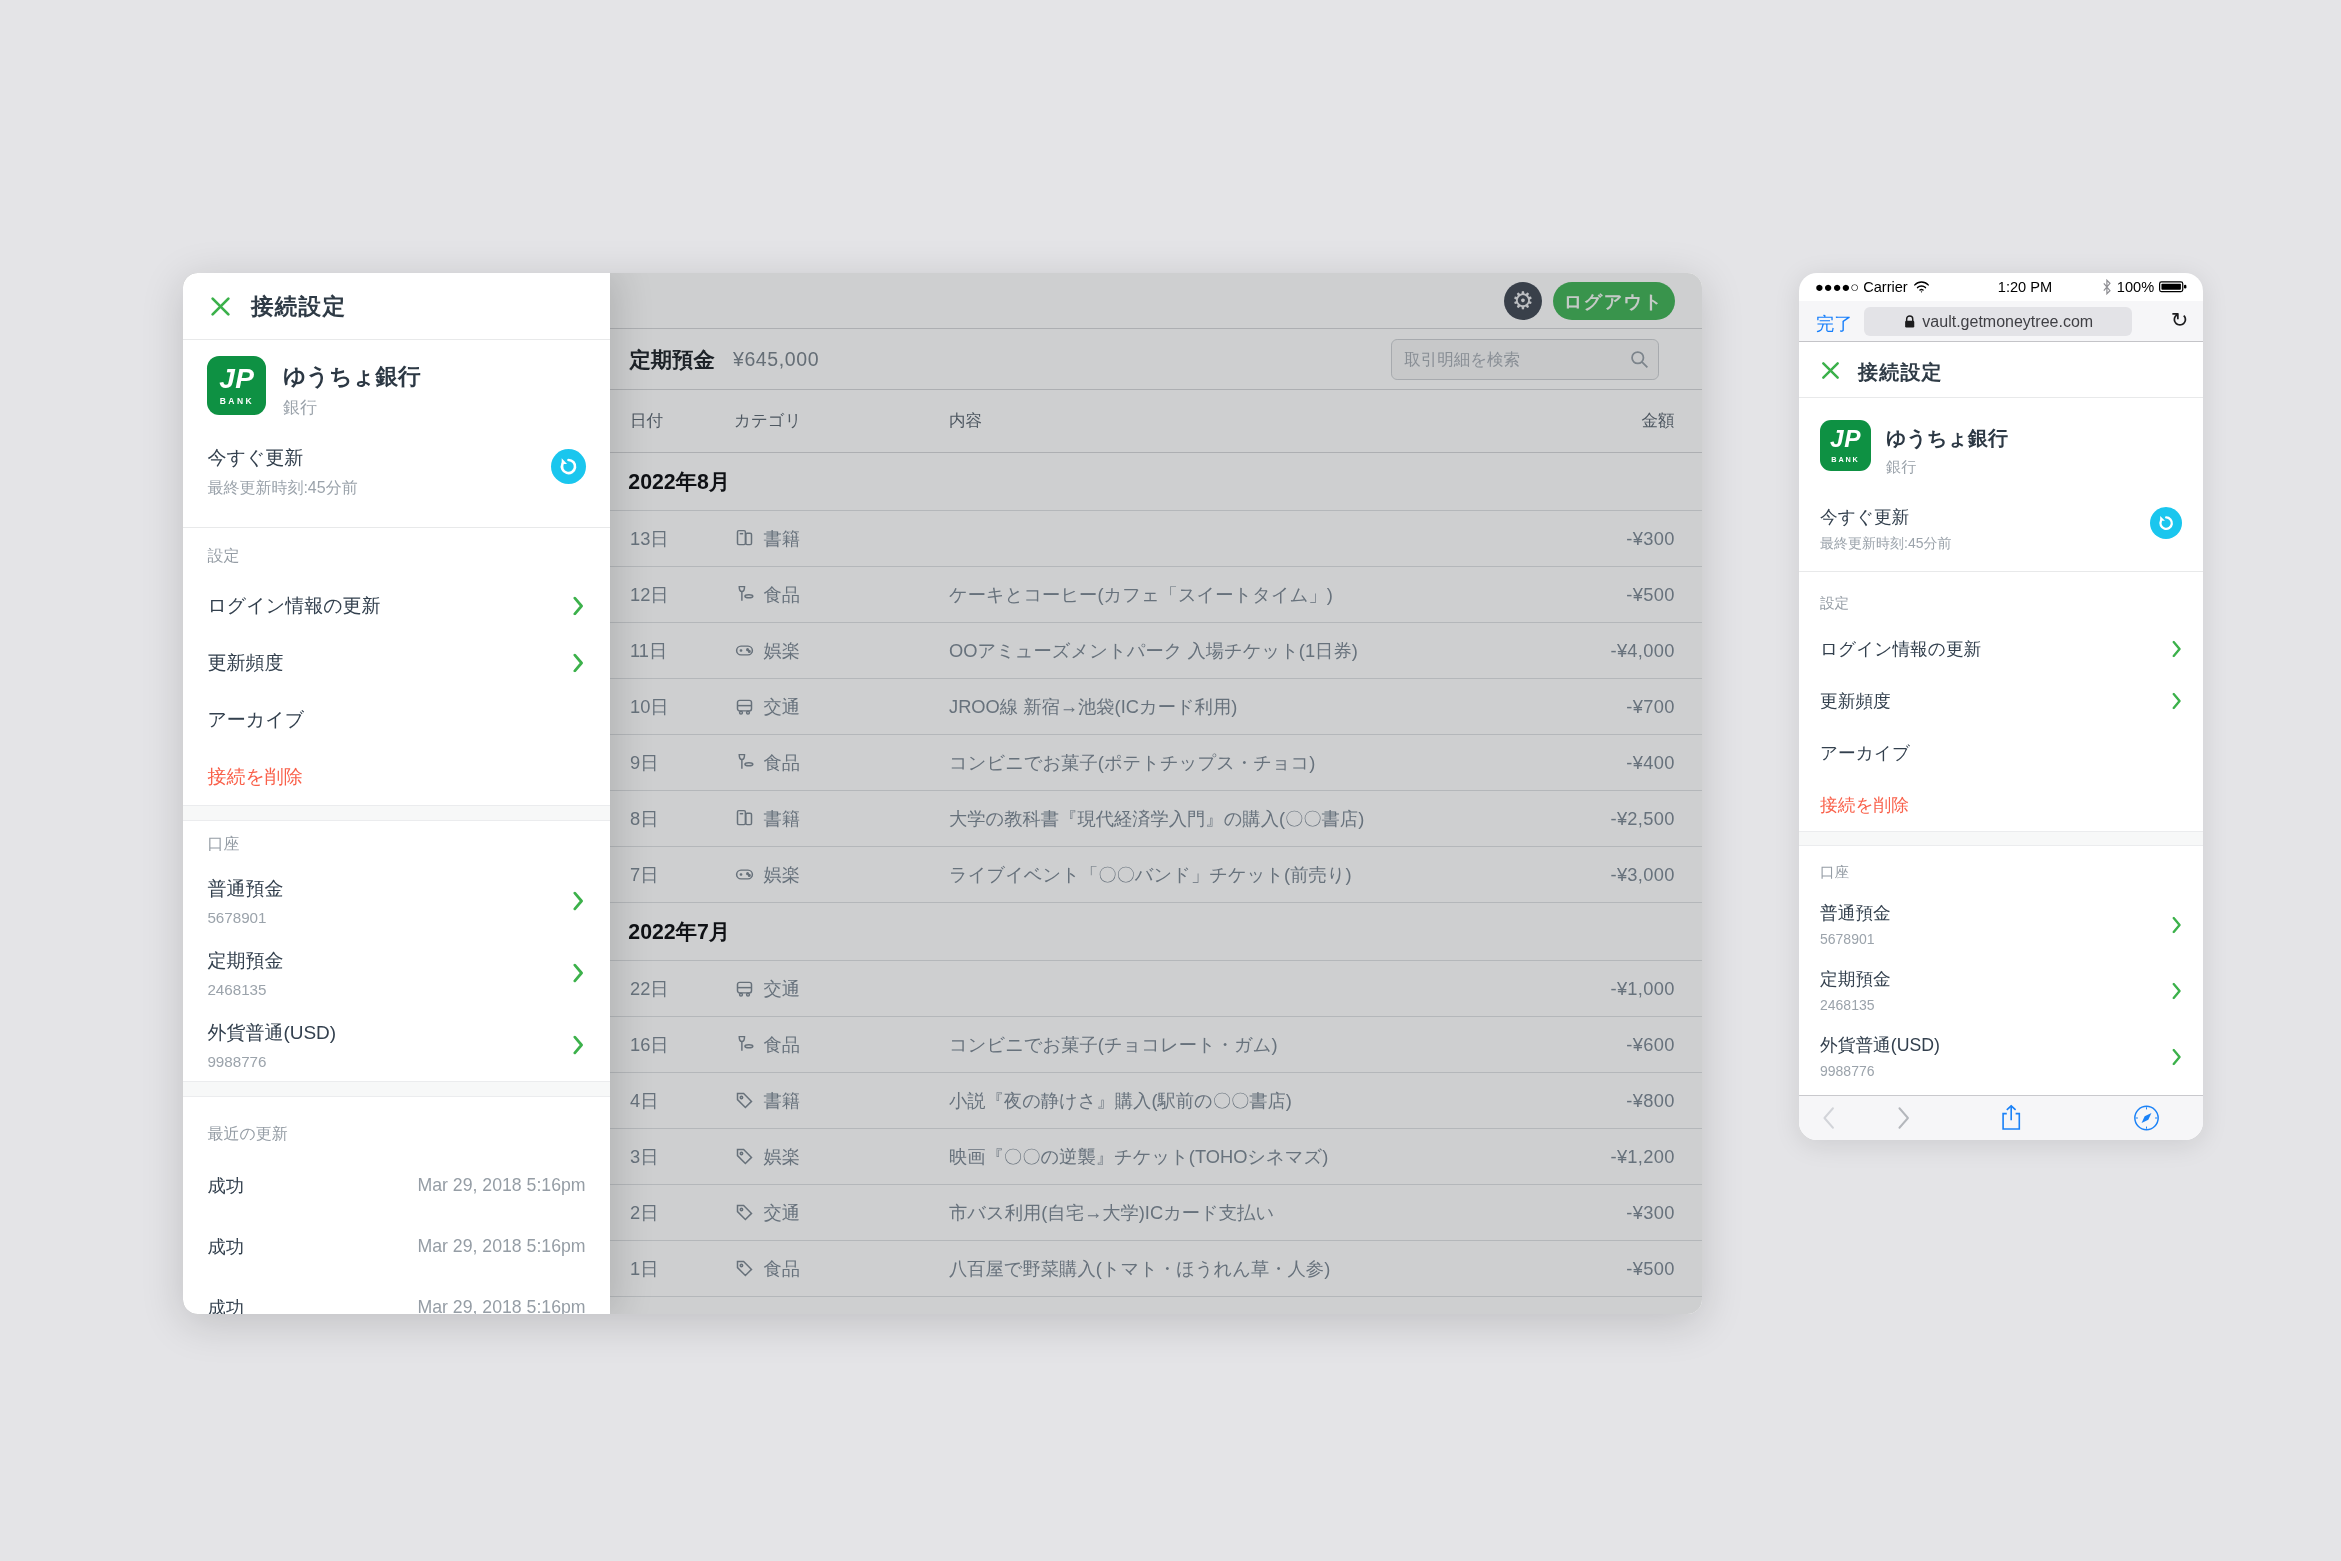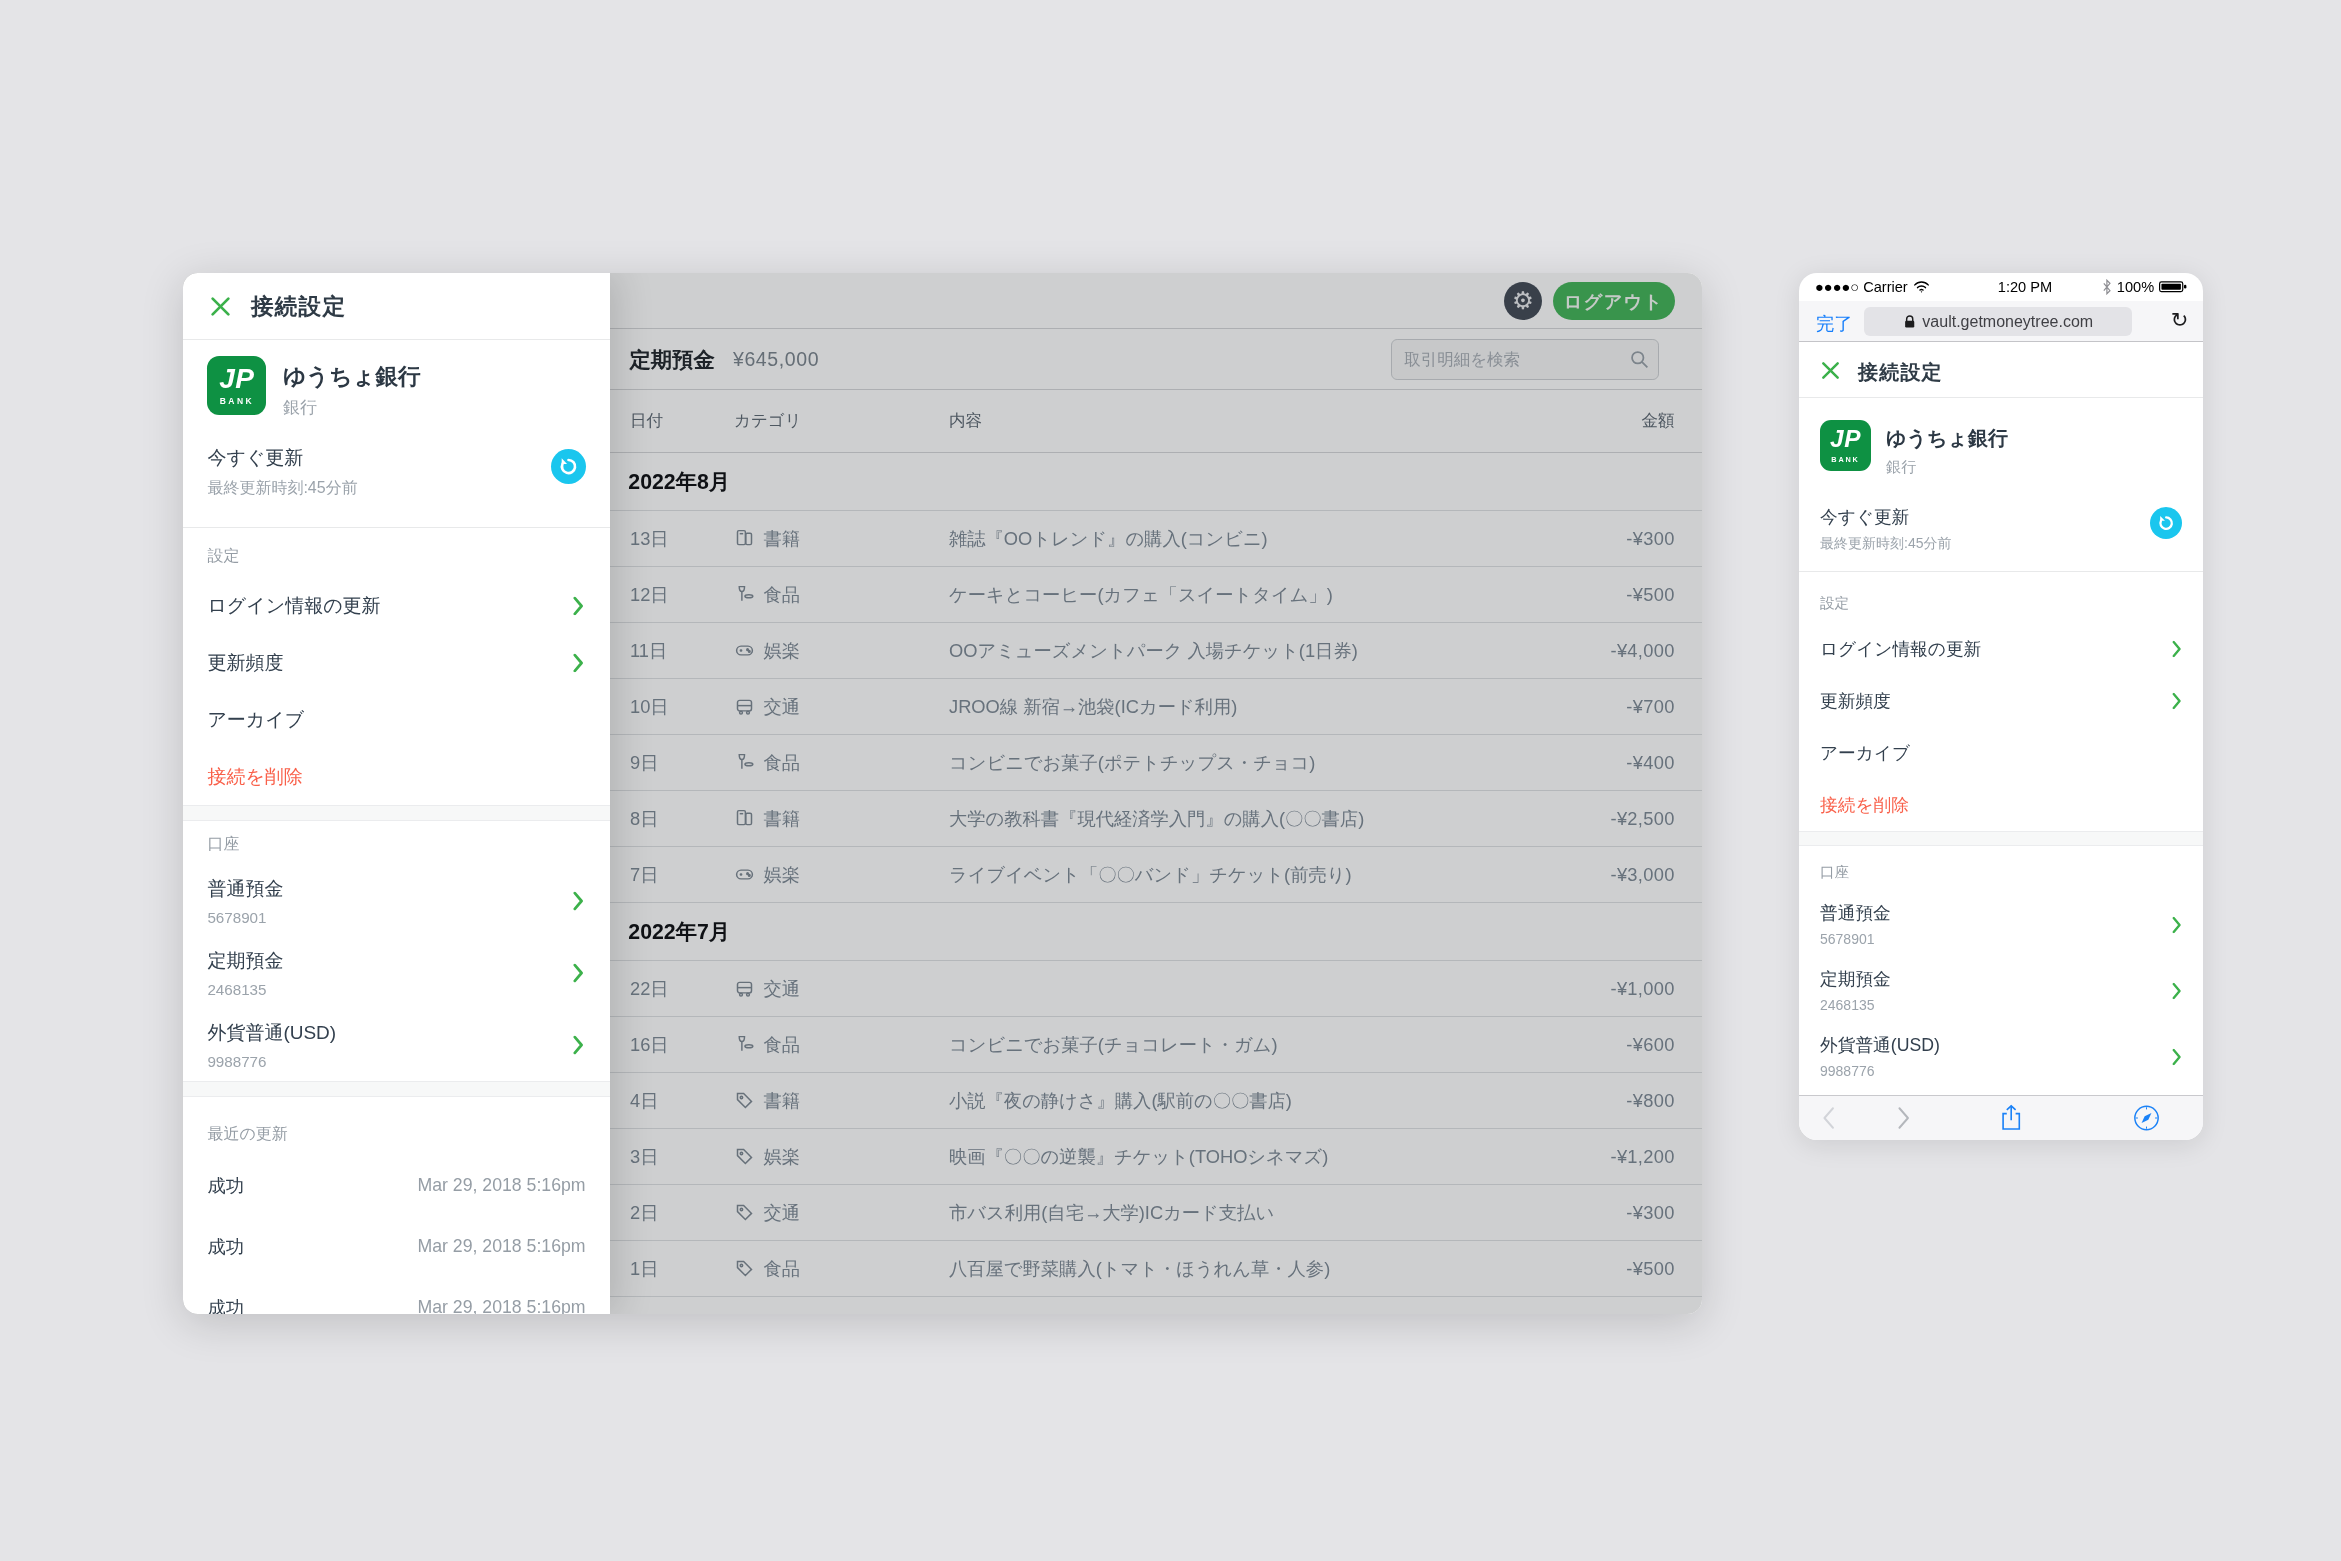--- a/index.html
+++ b/index.html
@@ -210,21 +210,20 @@
           <span>13日</span>
           <span class="cat-cell">
             <svg width="21" height="21" viewBox="0 0 24 24" fill="none" stroke="#7d8893" stroke-width="1.7">
               <rect x="4" y="3" width="9" height="16" rx="1.5"></rect>
               <line x1="6.5" y1="6.5" x2="10.5" y2="6.5"></line>
               <rect x="13.5" y="6" width="6.5" height="13" rx="1.5"></rect>
             </svg>
 
             <span>書籍</span>
           </span>
-          <span>雑誌『OOトレンド』の購入(コンビニ)</span>
           <span class="amt-cell">-¥300</span>
         </div>
 
         <div class="tbl-grid tbl-row">
           <span>12日</span>
           <span class="cat-cell">
 
             <svg width="21" height="21" viewBox="0 0 24 24" fill="none" stroke="#7d8893" stroke-width="1.7">
               <path d="M6 3c0 4 1.2 5.5 3 5.5S12 7 12 3z"></path>
               <line x1="9" y1="8.5" x2="9" y2="19"></line>

